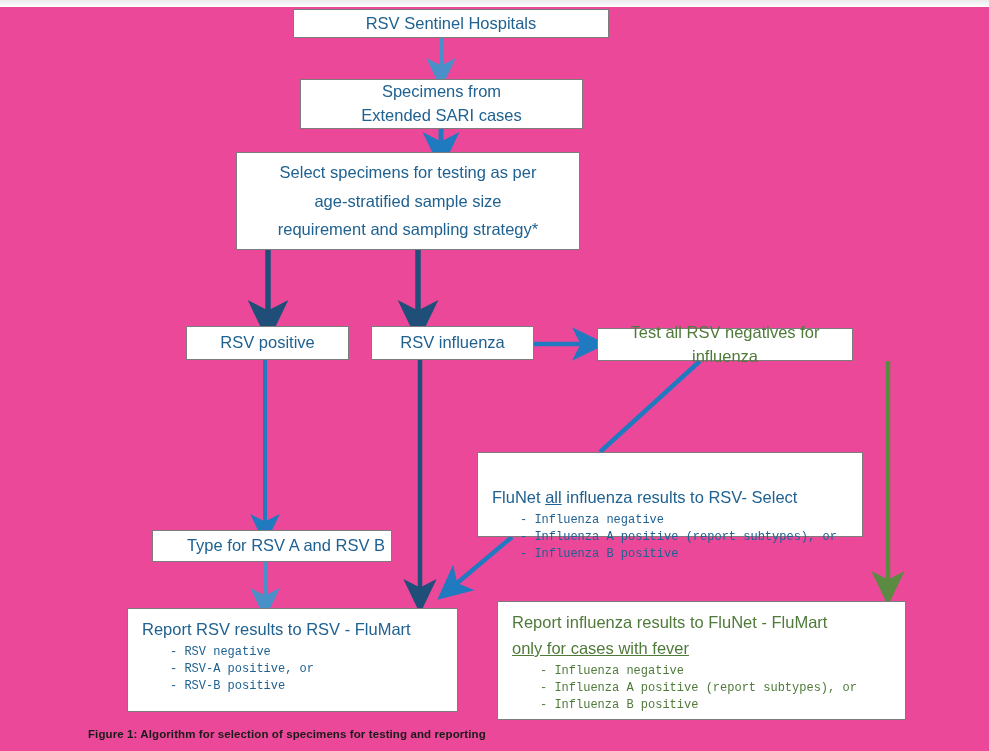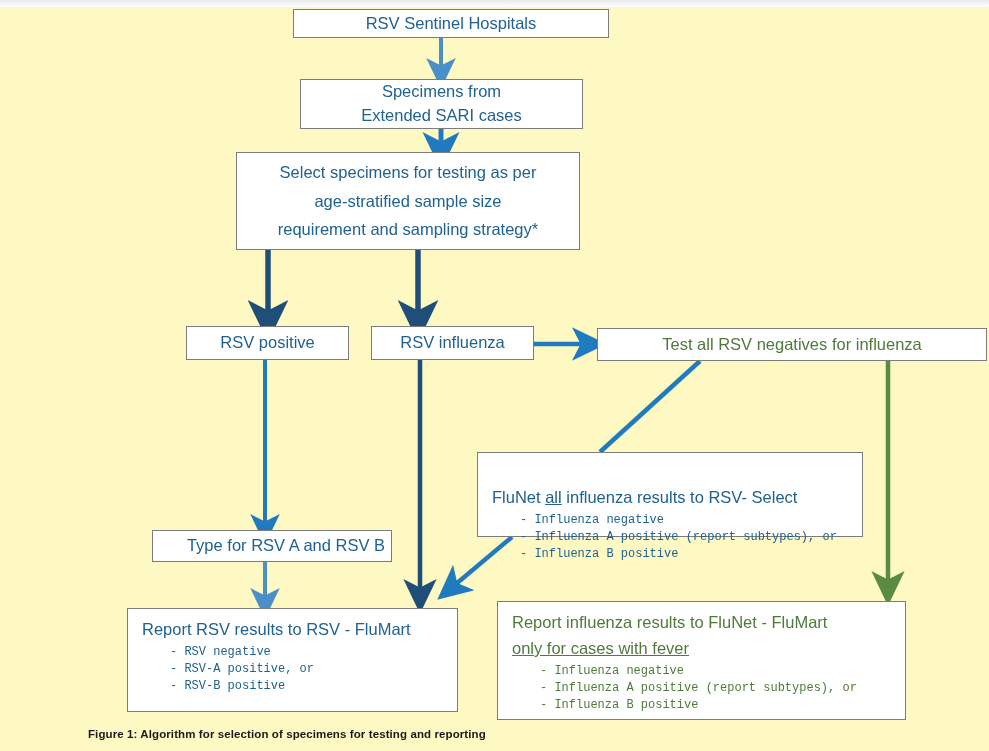--- a/index.html
+++ b/index.html
@@ -7,21 +7,21 @@
     padding: 0;
     background: #ffffff;
   }
   body {
     font-family: "Liberation Sans", sans-serif;
   }
   #figure-root {
     position: relative;
     width: 989px;
     height: 751px;
-    background: #fef9c3;
+    background: #ec4899;
     overflow: hidden;
   }
   
   .top-band {
     position: absolute;
     left: 0;
     top: 0;
     width: 989px;
     height: 7px;
     background: linear-gradient(to bottom, #e9eaec 0%, #f4f5f6 55%, #ffffff 100%);
@@ -155,21 +155,21 @@
   </div>
 
   <div class="node center" style="left:186px; top:326px; width:163px; height:34px;">
     <div class="node-title">RSV positive</div>
   </div>
 
   <div class="node center" style="left:371px; top:326px; width:163px; height:34px;">
     <div class="node-title">RSV influenza</div>
   </div>
 
-  <div class="node center" style="left:597px; top:328px; width:390px; height:33px;">
+  <div class="node center" style="left:597px; top:328px; width:256px; height:33px;">
     <div class="node-title green">Test all RSV negatives for influenza</div>
   </div>
 
   <div class="node body-node" style="left:477px; top:452px; width:386px; height:85px;">
     <div class="node-title">
       <span>FluNet </span><u>all</u><span> influenza results to RSV- Select</span>
     </div>
     <ul class="bullets">
       <li>- Influenza negative</li>
       <li>- Influenza A positive (report subtypes), or</li>

